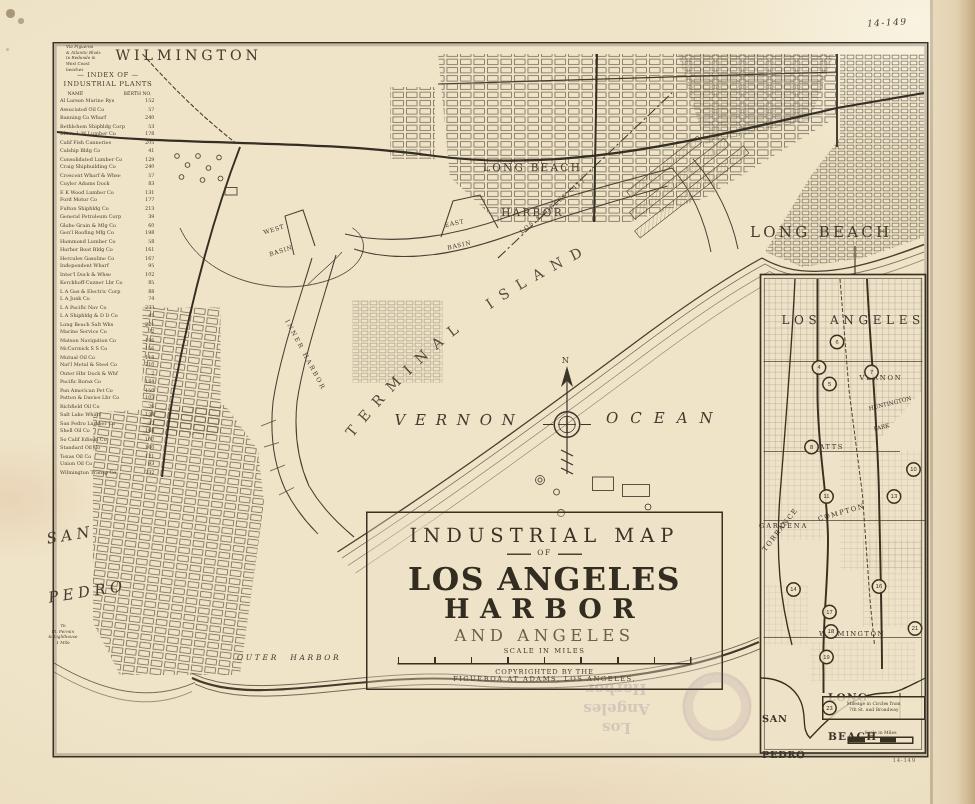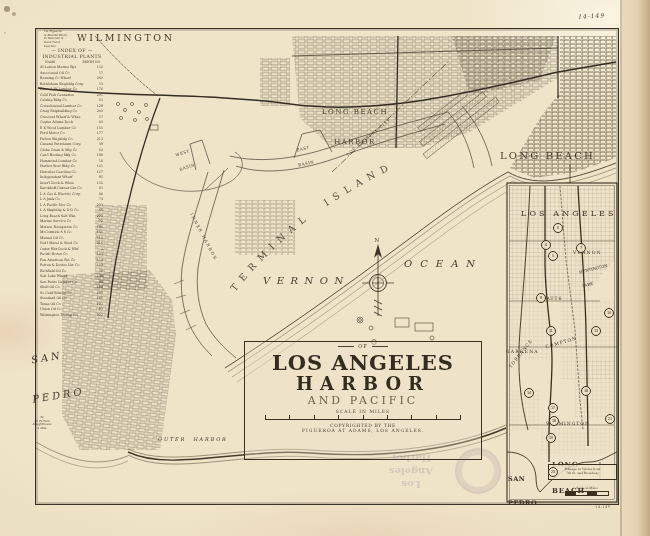--- a/index.html
+++ b/index.html
@@ -26,21 +26,21 @@
   
   .map-border{left:35px;top:28px;width:582px;height:475px;
     border:1.2px solid #3a3127;box-shadow:inset 0 0 0 1.8px rgba(58,49,39,.25);}
   
   .lbl{position:absolute;color:#453b2e;white-space:pre;}
   .lbl-wilmington{left:77px;top:32px;font-size:9.5px;letter-spacing:2.6px;}
   .lbl-lbh{left:312px;top:87px;width:86px;text-align:center;font-size:7px;
     letter-spacing:1.5px;line-height:10px;}
   .lbl-longbeach{left:500px;top:150px;font-size:10px;letter-spacing:2.2px;}
   .lbl-pacific{left:263px;top:275px;font-size:10px;font-style:italic;letter-spacing:6.5px;}
-  .lbl-ocean{left:404px;top:258px;font-size:10px;font-style:italic;letter-spacing:8px;text-align:right;}
+  .lbl-ocean{left:404px;top:274px;font-size:10px;font-style:italic;letter-spacing:8px;text-align:right;}
   .lbl-sanpedro{left:28px;top:324px;font-size:10px;font-style:italic;letter-spacing:3px;
     line-height:13px;transform:rotate(-9deg);}
   .lbl-sanpedro .l1{padding-left:5px;}
   .lbl-basin{font-size:4px;line-height:5px;letter-spacing:.5px;text-align:center;}
   .lbl-westbasin{left:176px;top:140px;transform:rotate(-18deg);}
   .lbl-eastbasin{left:296px;top:136px;transform:rotate(-12deg);}
   .lbl-outerharbor{left:158px;top:436px;font-size:5px;font-style:italic;
     letter-spacing:1.8px;word-spacing:4px;}
   
   .index{left:40px;top:48px;width:64px;}
@@ -536,24 +536,25 @@
   </div>
 <div class="abs tiny-note note-sp">
 
 <div>To</div>
     <div>Pt. Fermin</div>
     <div>&amp; Lighthouse</div>
     <div>1 Mile</div>
   </div>
 
 <div class="abs titleblock">
+  <div class="tb1">INDUSTRIAL MAP</div>
   <div class="tb-of">OF</div>
   <div class="tb3">LOS ANGELES</div>
   <div class="tb4">HARBOR</div>
-  <div class="tb5">AND PACIFIC</div>
+  <div class="tb5">AND ANGELES</div>
   <div class="tb-scale-lbl">SCALE IN MILES</div>
   <div class="tb-scalebar"></div>
   <div class="tb-c1">COPYRIGHTED BY THE</div>
   <div class="tb-c3">FIGUEROA AT ADAMS,  LOS ANGELES.</div>
 </div>
 
 <div class="inset-lbl in-la">LOS ANGELES</div>
 <div class="inset-lbl in-vernon">VERNON</div>
 <div class="inset-lbl in-hp">
   <div>HUNTINGTON</div>

